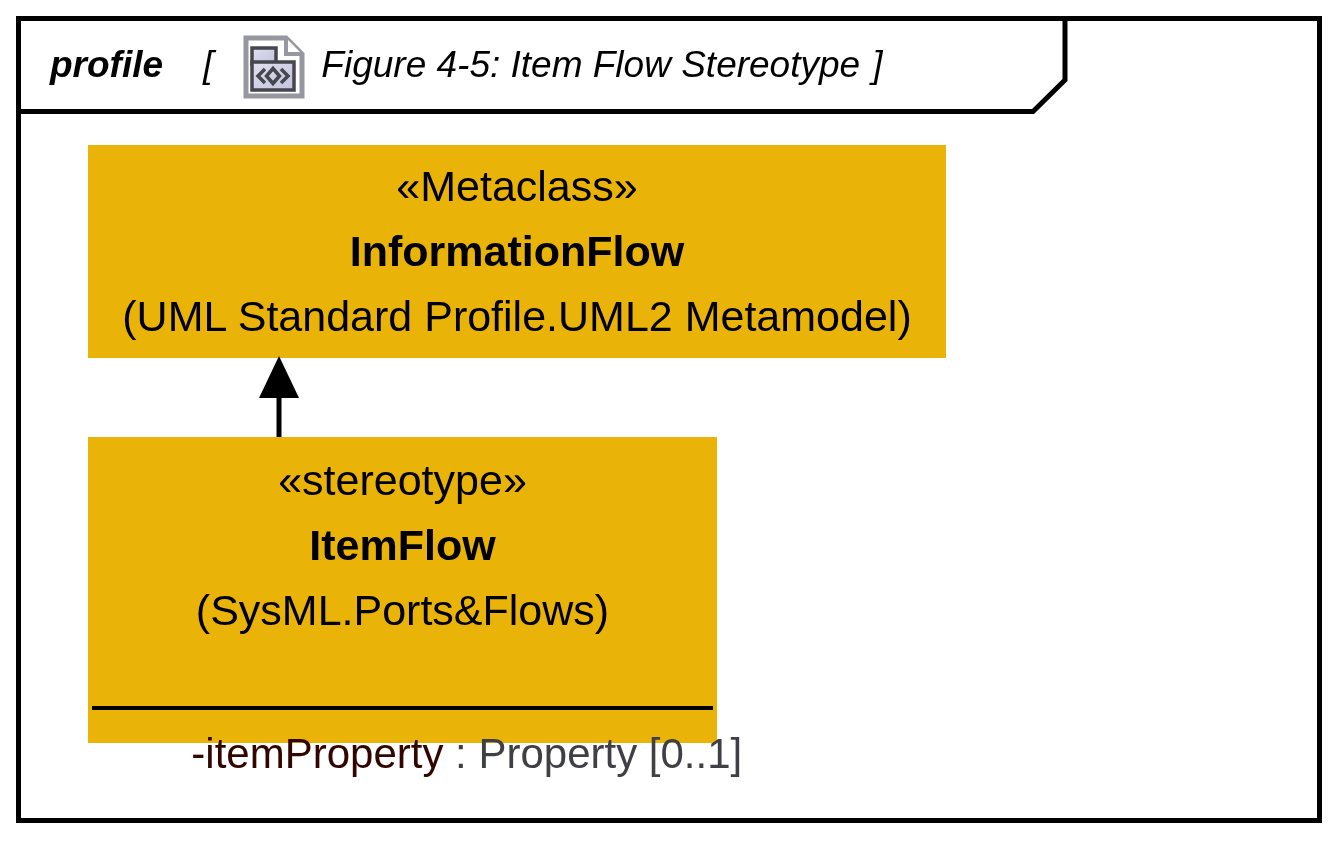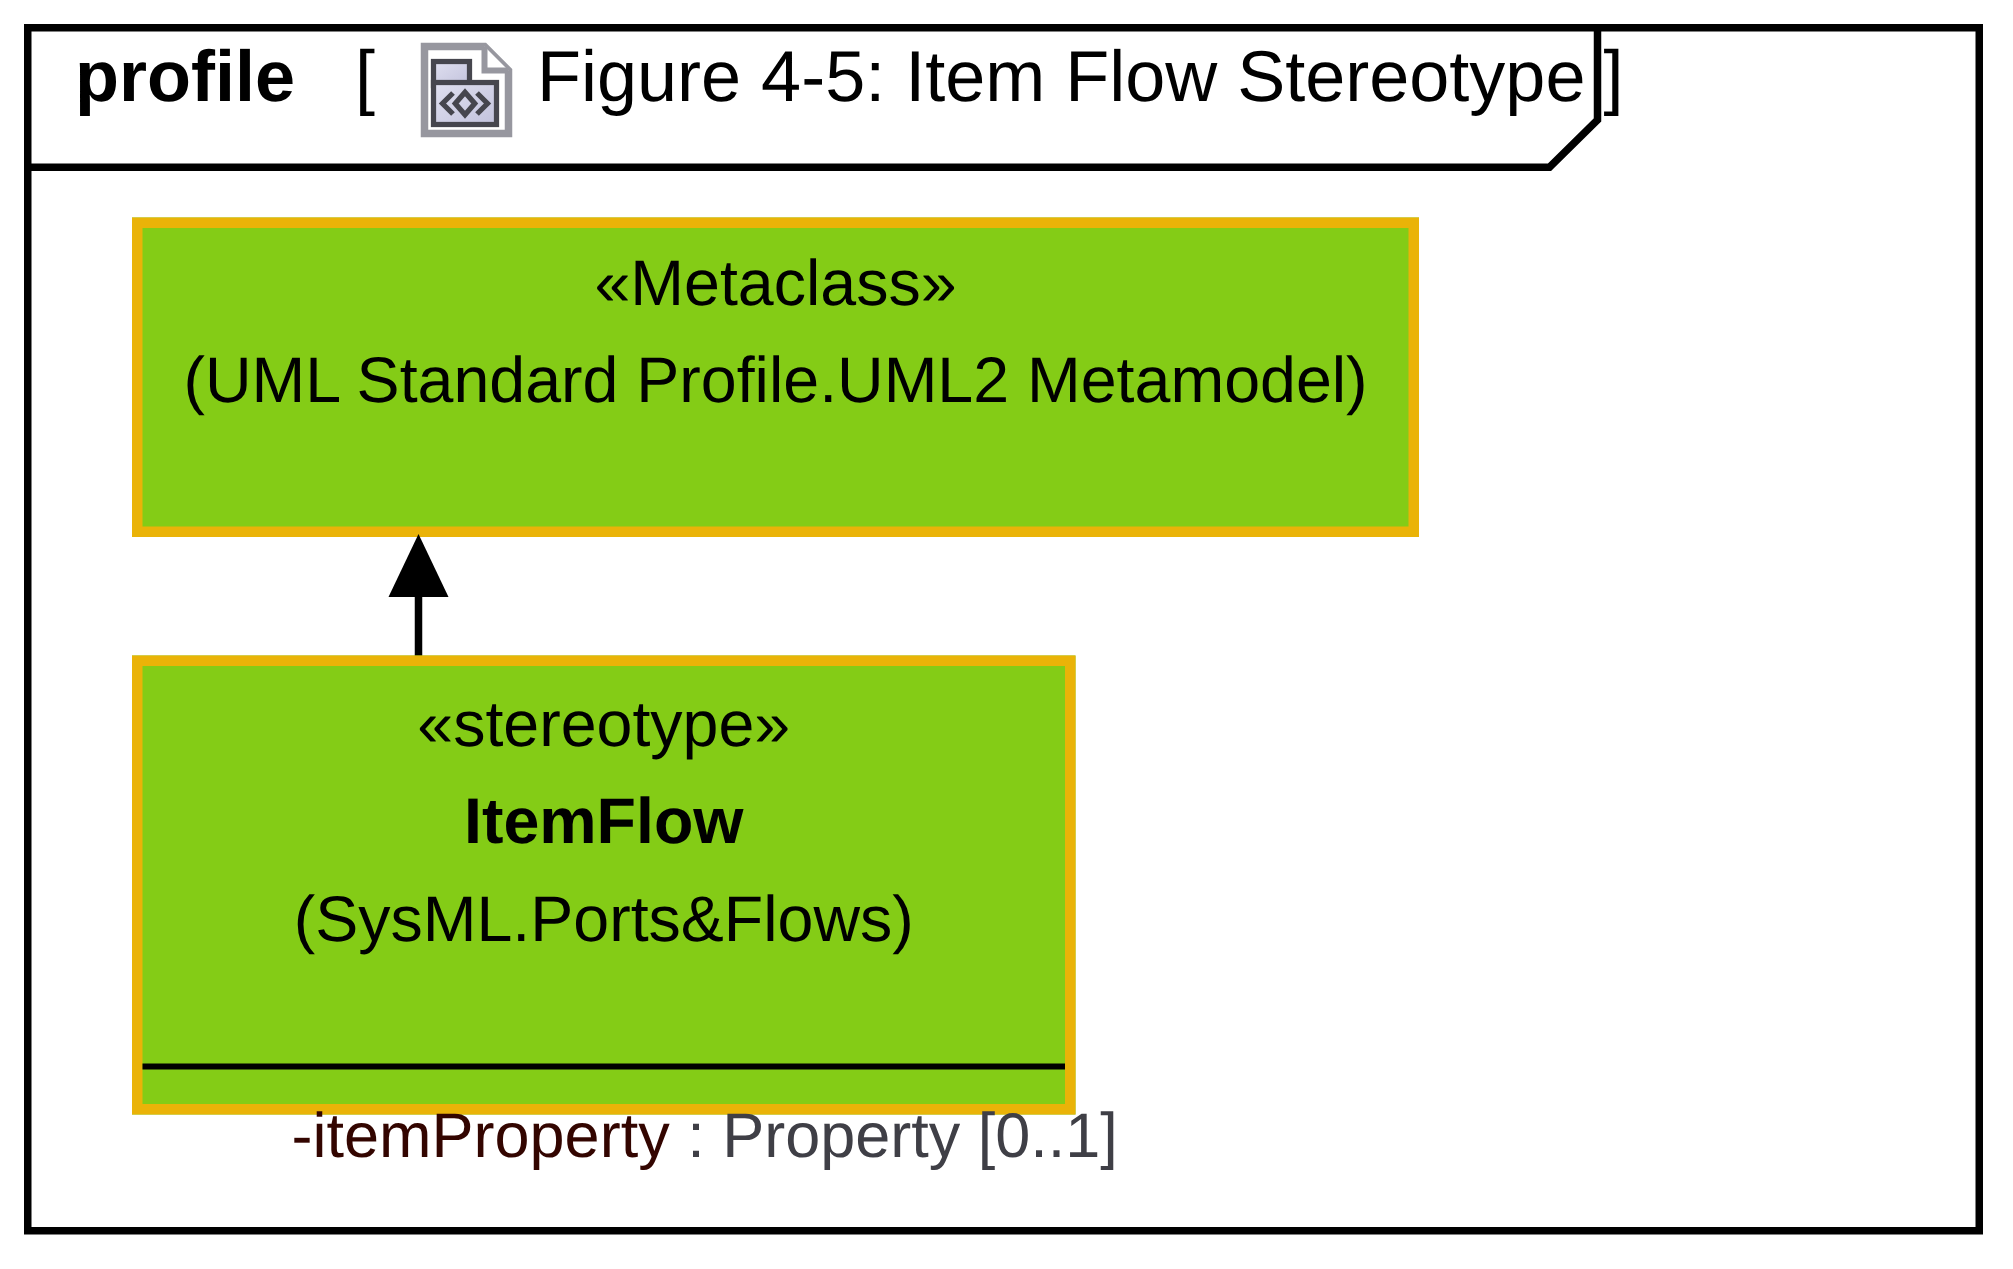--- a/index.html
+++ b/index.html
@@ -34,43 +34,44 @@
     top: 16px;
     width: 1053px;
     height: 100px;
   }
   .tab-content {
     position: absolute;
     left: 50px;
     top: 24px;
     height: 82px;
     display: flex;
-    align-items: flex-start;
-    font-size: 48px;
+    align-items: center;
+    font-size: 37px;
     white-space: pre;
+    font-style: italic;
   }
   .tab-kind {
     font-weight: bold;
     margin-right: 40px;
   }
   .tab-bracket-open { margin-right: 24px; }
   .tab-icon {
     width: 70px;
     height: 64px;
     margin-right: 14px;
     margin-top: 4px;
   }
   .tab-title { margin-right: 12px; }
 
   
   .uml-box {
     position: absolute;
-    border: 7px solid #eab308;
+    border: 4px solid #eab308;
     box-sizing: border-box;
-    background: #84cc16;
+    background: #eab308;
     text-align: center;
     font-size: 43px;
   }
   .box-metaclass {
     left: 88px;
     top: 145px;
     width: 858px;
     height: 213px;
     padding-top: 5px;
   }
@@ -146,20 +147,21 @@
       <polyline points="28,34 21,41 28,48" fill="none" stroke="#46464e" stroke-width="3.5"></polyline>
       <polygon points="36,33.5 42.5,41 36,48.5 29.5,41" fill="none" stroke="#46464e" stroke-width="3.5"></polygon>
       <polyline points="44,34 51,41 44,48" fill="none" stroke="#46464e" stroke-width="3.5"></polyline>
     </svg>
     <span class="tab-title">Figure 4-5: Item Flow Stereotype</span>
     <span class="tab-bracket-close">]</span>
   </div>
 
   <div class="uml-box box-metaclass">
     <div class="box-line box-stereo">«Metaclass»</div>
+    <div class="box-line box-name">InformationFlow</div>
     <div class="box-line box-pkg">(UML Standard Profile.UML2 Metamodel)</div>
   </div>
 
   <svg class="arrow-svg" viewBox="0 0 44 82">
     <line x1="22" y1="40" x2="22" y2="82" stroke="#000000" stroke-width="5"></line>
     <polygon points="22,0 2,42 42,42" fill="#000000"></polygon>
   </svg>
 
   <div class="uml-box box-stereotype">
     <div class="name-compartment">

